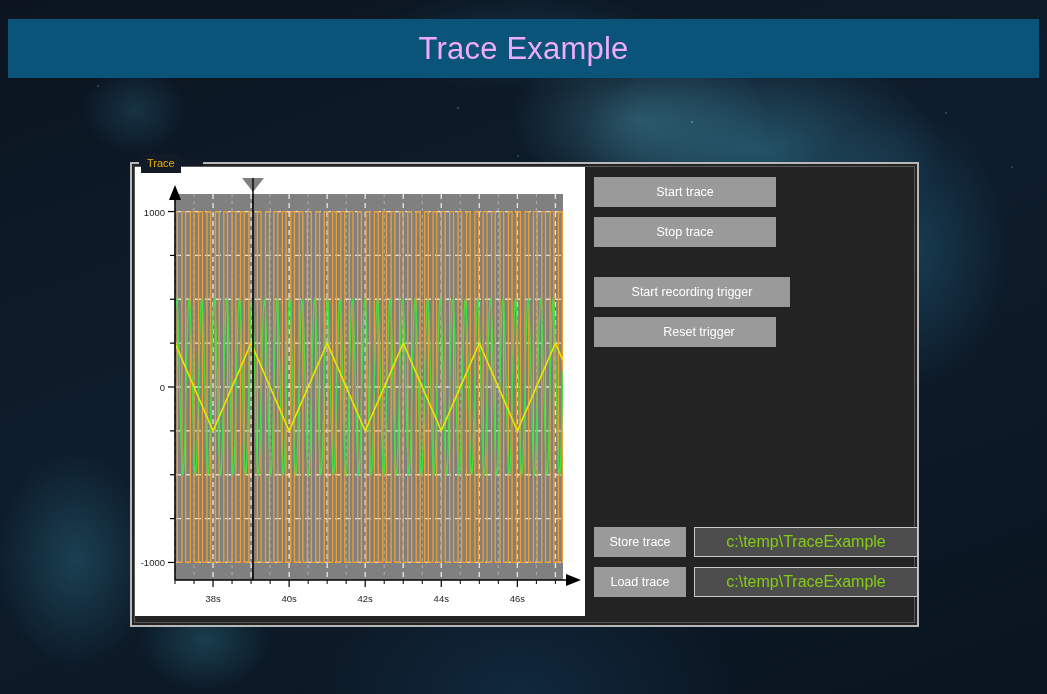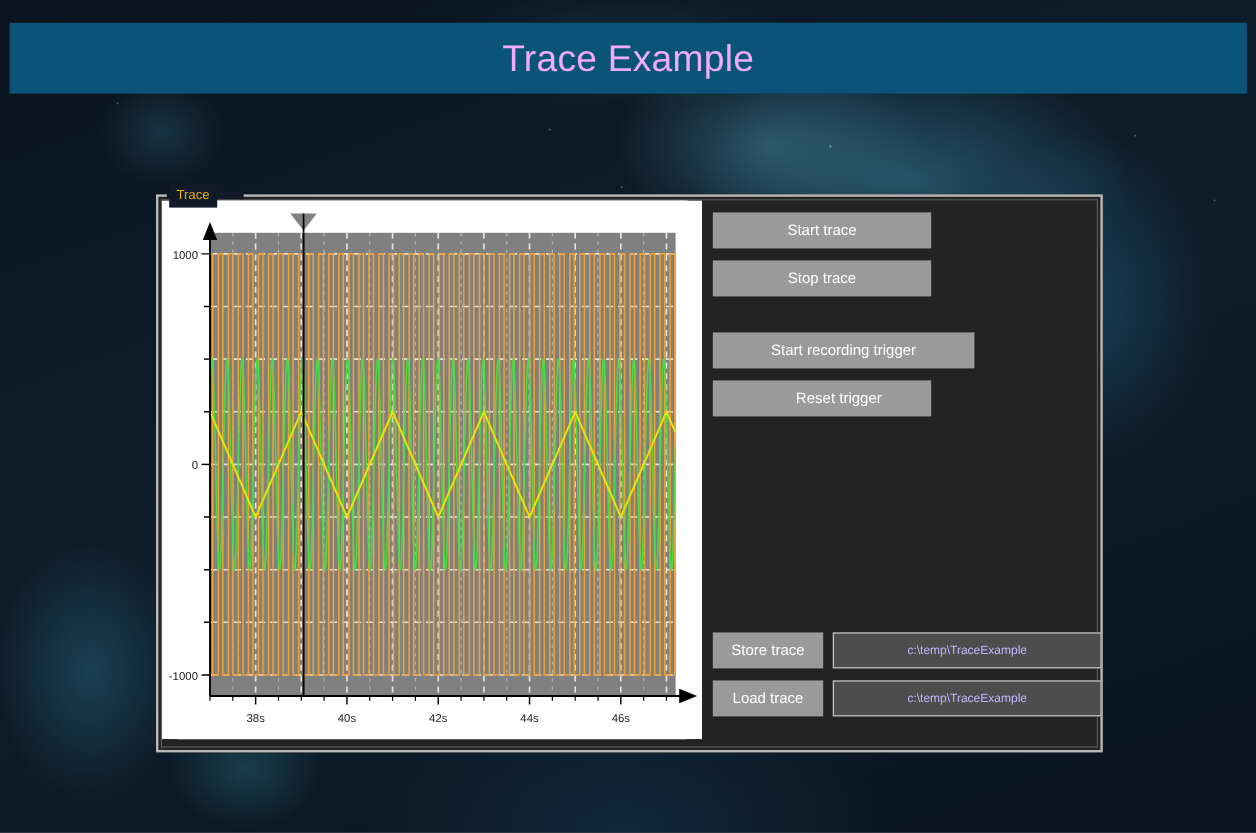--- a/index.html
+++ b/index.html
@@ -86,21 +86,20 @@
   #gb-legend-mask{
     position:absolute; left:9px; top:6px; width:64px; height:6px;
     background:#111a26; z-index:2;
   }
 
   
   #chart-panel {
     position: absolute; left: 5px; top: 13px;
     width: 450px; height: 449px;
     background: #ffffff;
-    border-radius: 14px;
   }
   #plot-wrap { position: absolute; left: 0; top: 0; width: 450px; height: 449px; }
   #plot-svg  { display: block; }
 
   
   .btn {
     position: absolute;
     background: #9a9a9a;
     border: none;
     color: #ffffff;
@@ -108,31 +107,31 @@
     font-family: "Liberation Sans", sans-serif;
     display: flex; align-items: center; justify-content: center;
     cursor: pointer;
     padding: 0;
   }
 
   .txtfield {
     position: absolute;
     background: #4d4d4d;
     border: 1px solid #c9c9c9;
-    color: #c4b5fd;
-    font-size: 10px;
+    color: #84cc16;
+    font-size: 16px;
     font-family: "Liberation Sans", sans-serif;
     display: flex; align-items: center; justify-content: center;
     text-align: center;
     cursor: text;
   }
 
   #btn-start-trace { left: 464px; top: 23px;  width: 182px; height: 30px; }
   #btn-stop-trace  { left: 464px; top: 63px;  width: 182px; height: 30px; }
-  #btn-start-rec   { left: 464px; top: 123px; width: 218px; height: 30px; text-align: center; }
+  #btn-start-rec   { left: 464px; top: 123px; width: 196px; height: 30px; text-align: center; }
   #btn-reset-trig  { left: 464px; top: 163px; width: 182px; height: 30px; padding-left: 28px; }
 
   #btn-store-trace { left: 464px; top: 373px; width: 92px;  height: 30px; }
   #btn-load-trace  { left: 464px; top: 413px; width: 92px;  height: 30px; }
   #fld-store-path  { left: 564px; top: 373px; width: 224px; height: 30px; }
   #fld-load-path   { left: 564px; top: 413px; width: 224px; height: 30px; }
 </style>
 </head>
 <body>
 

